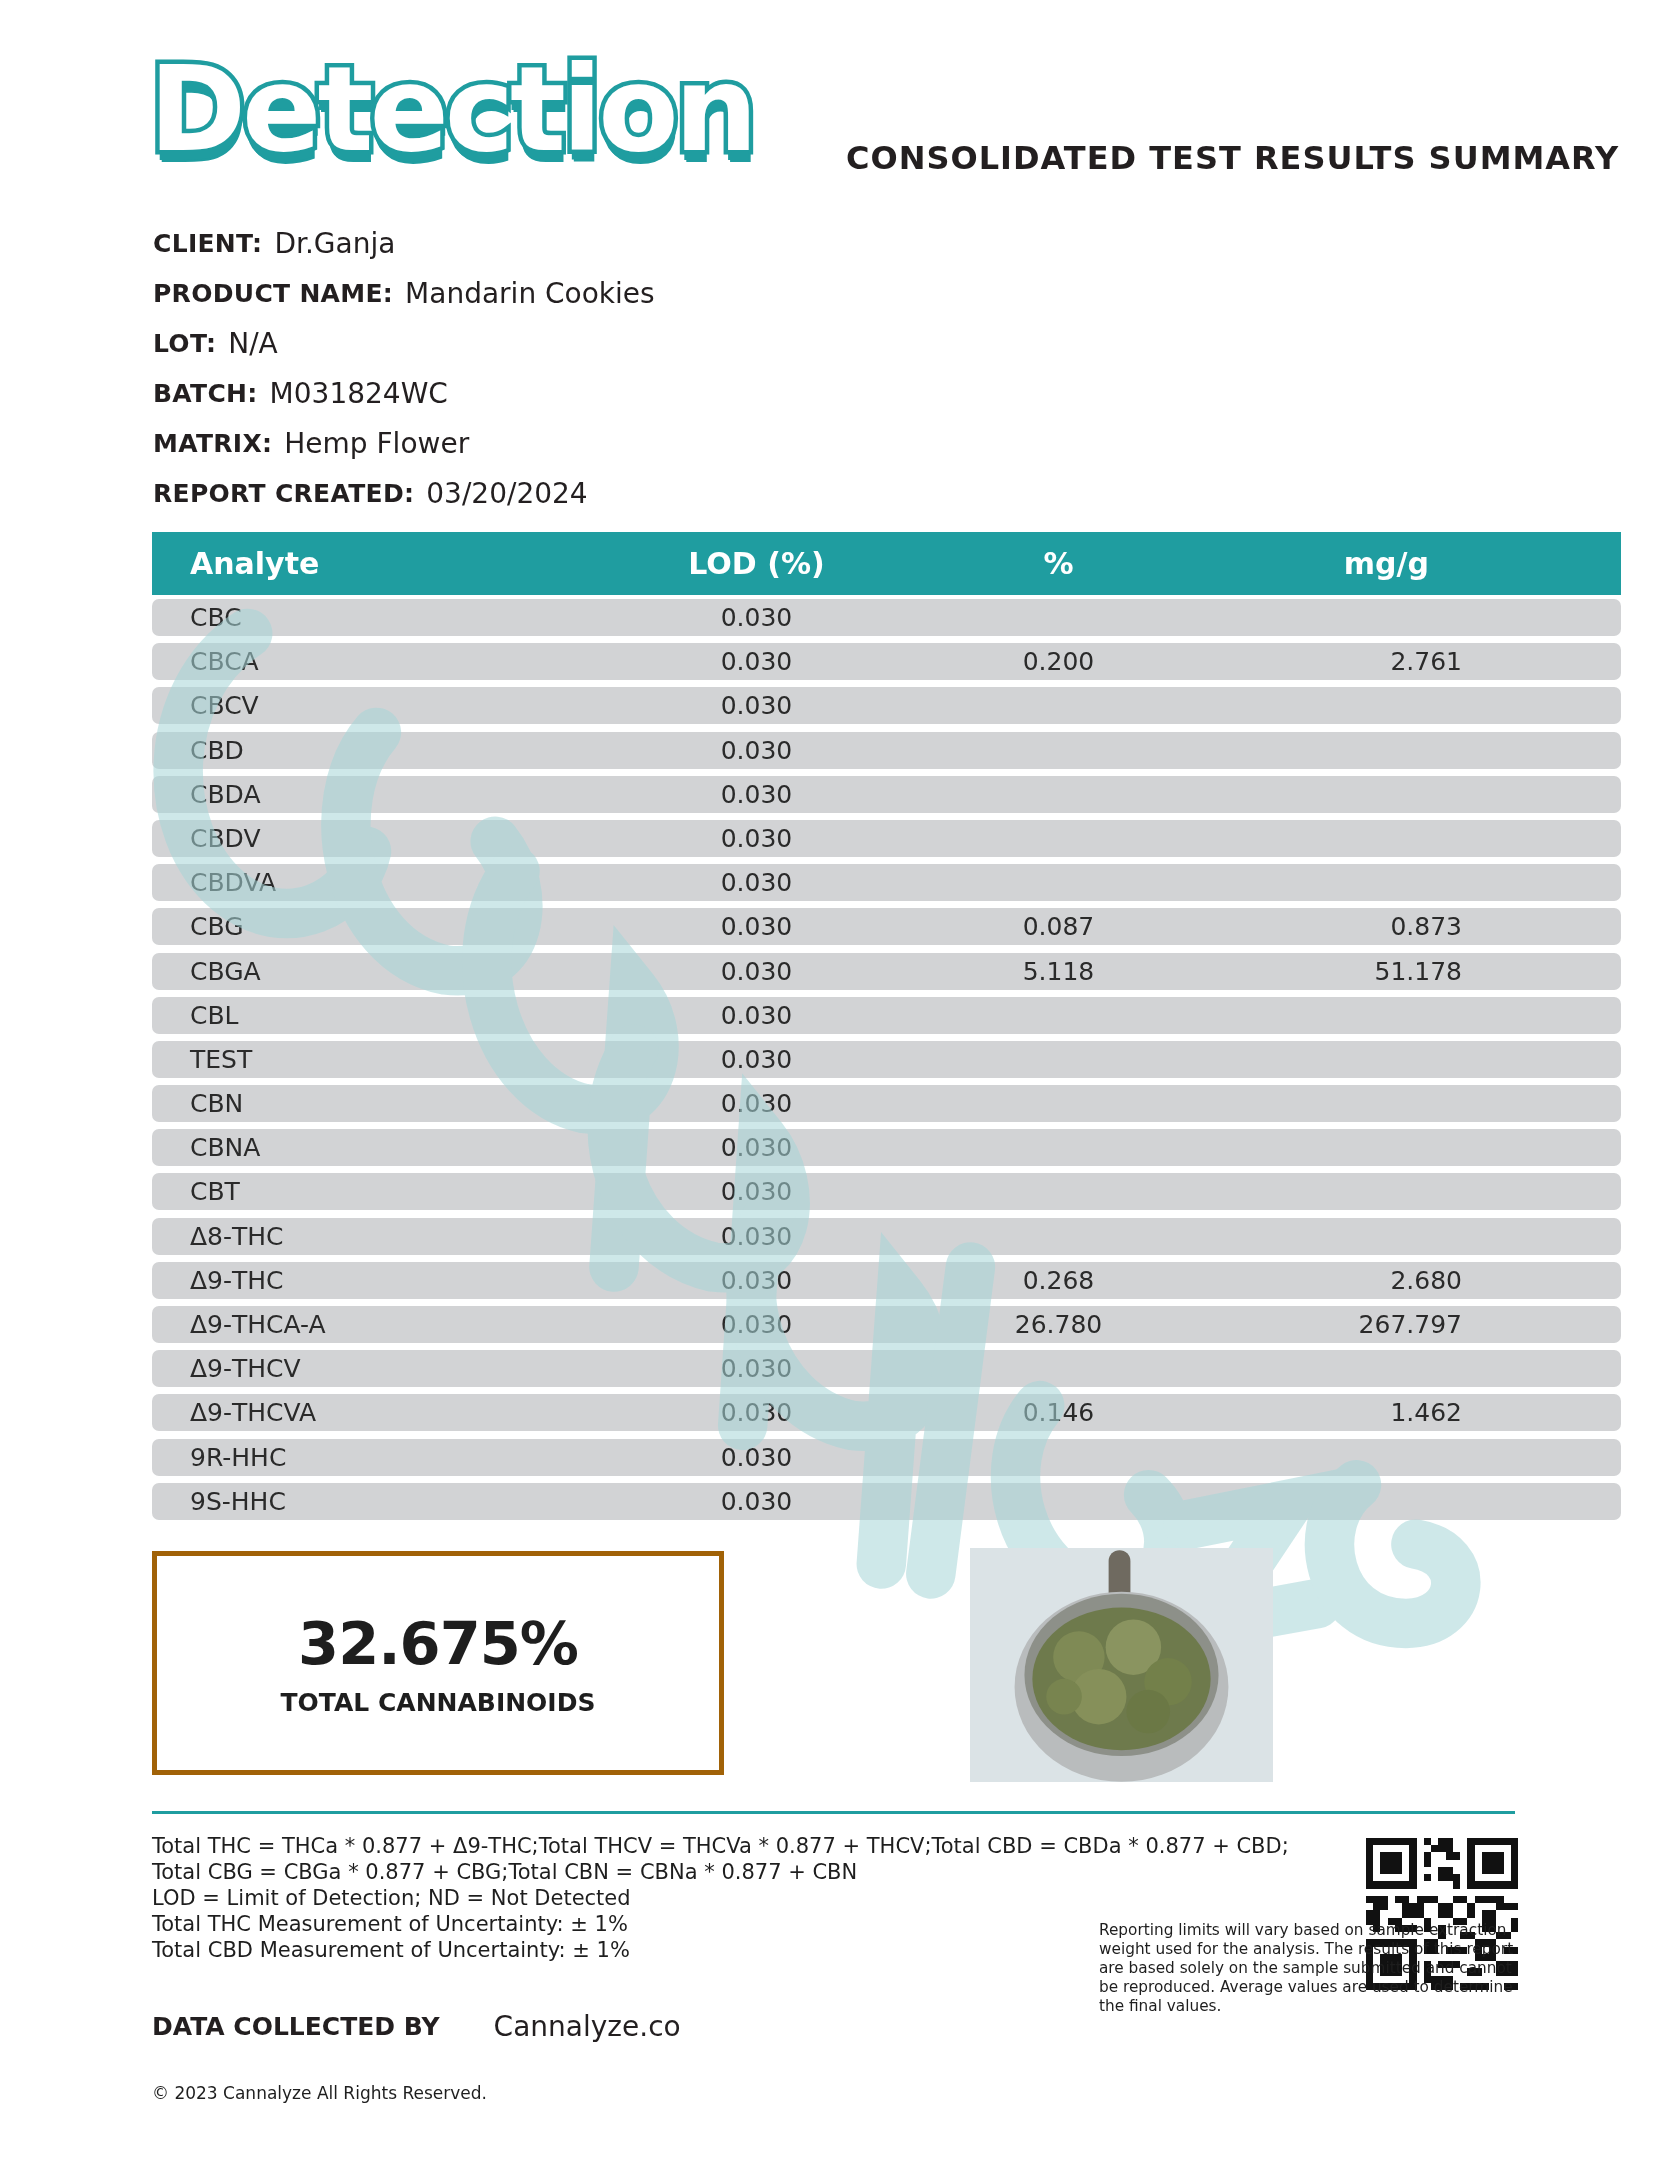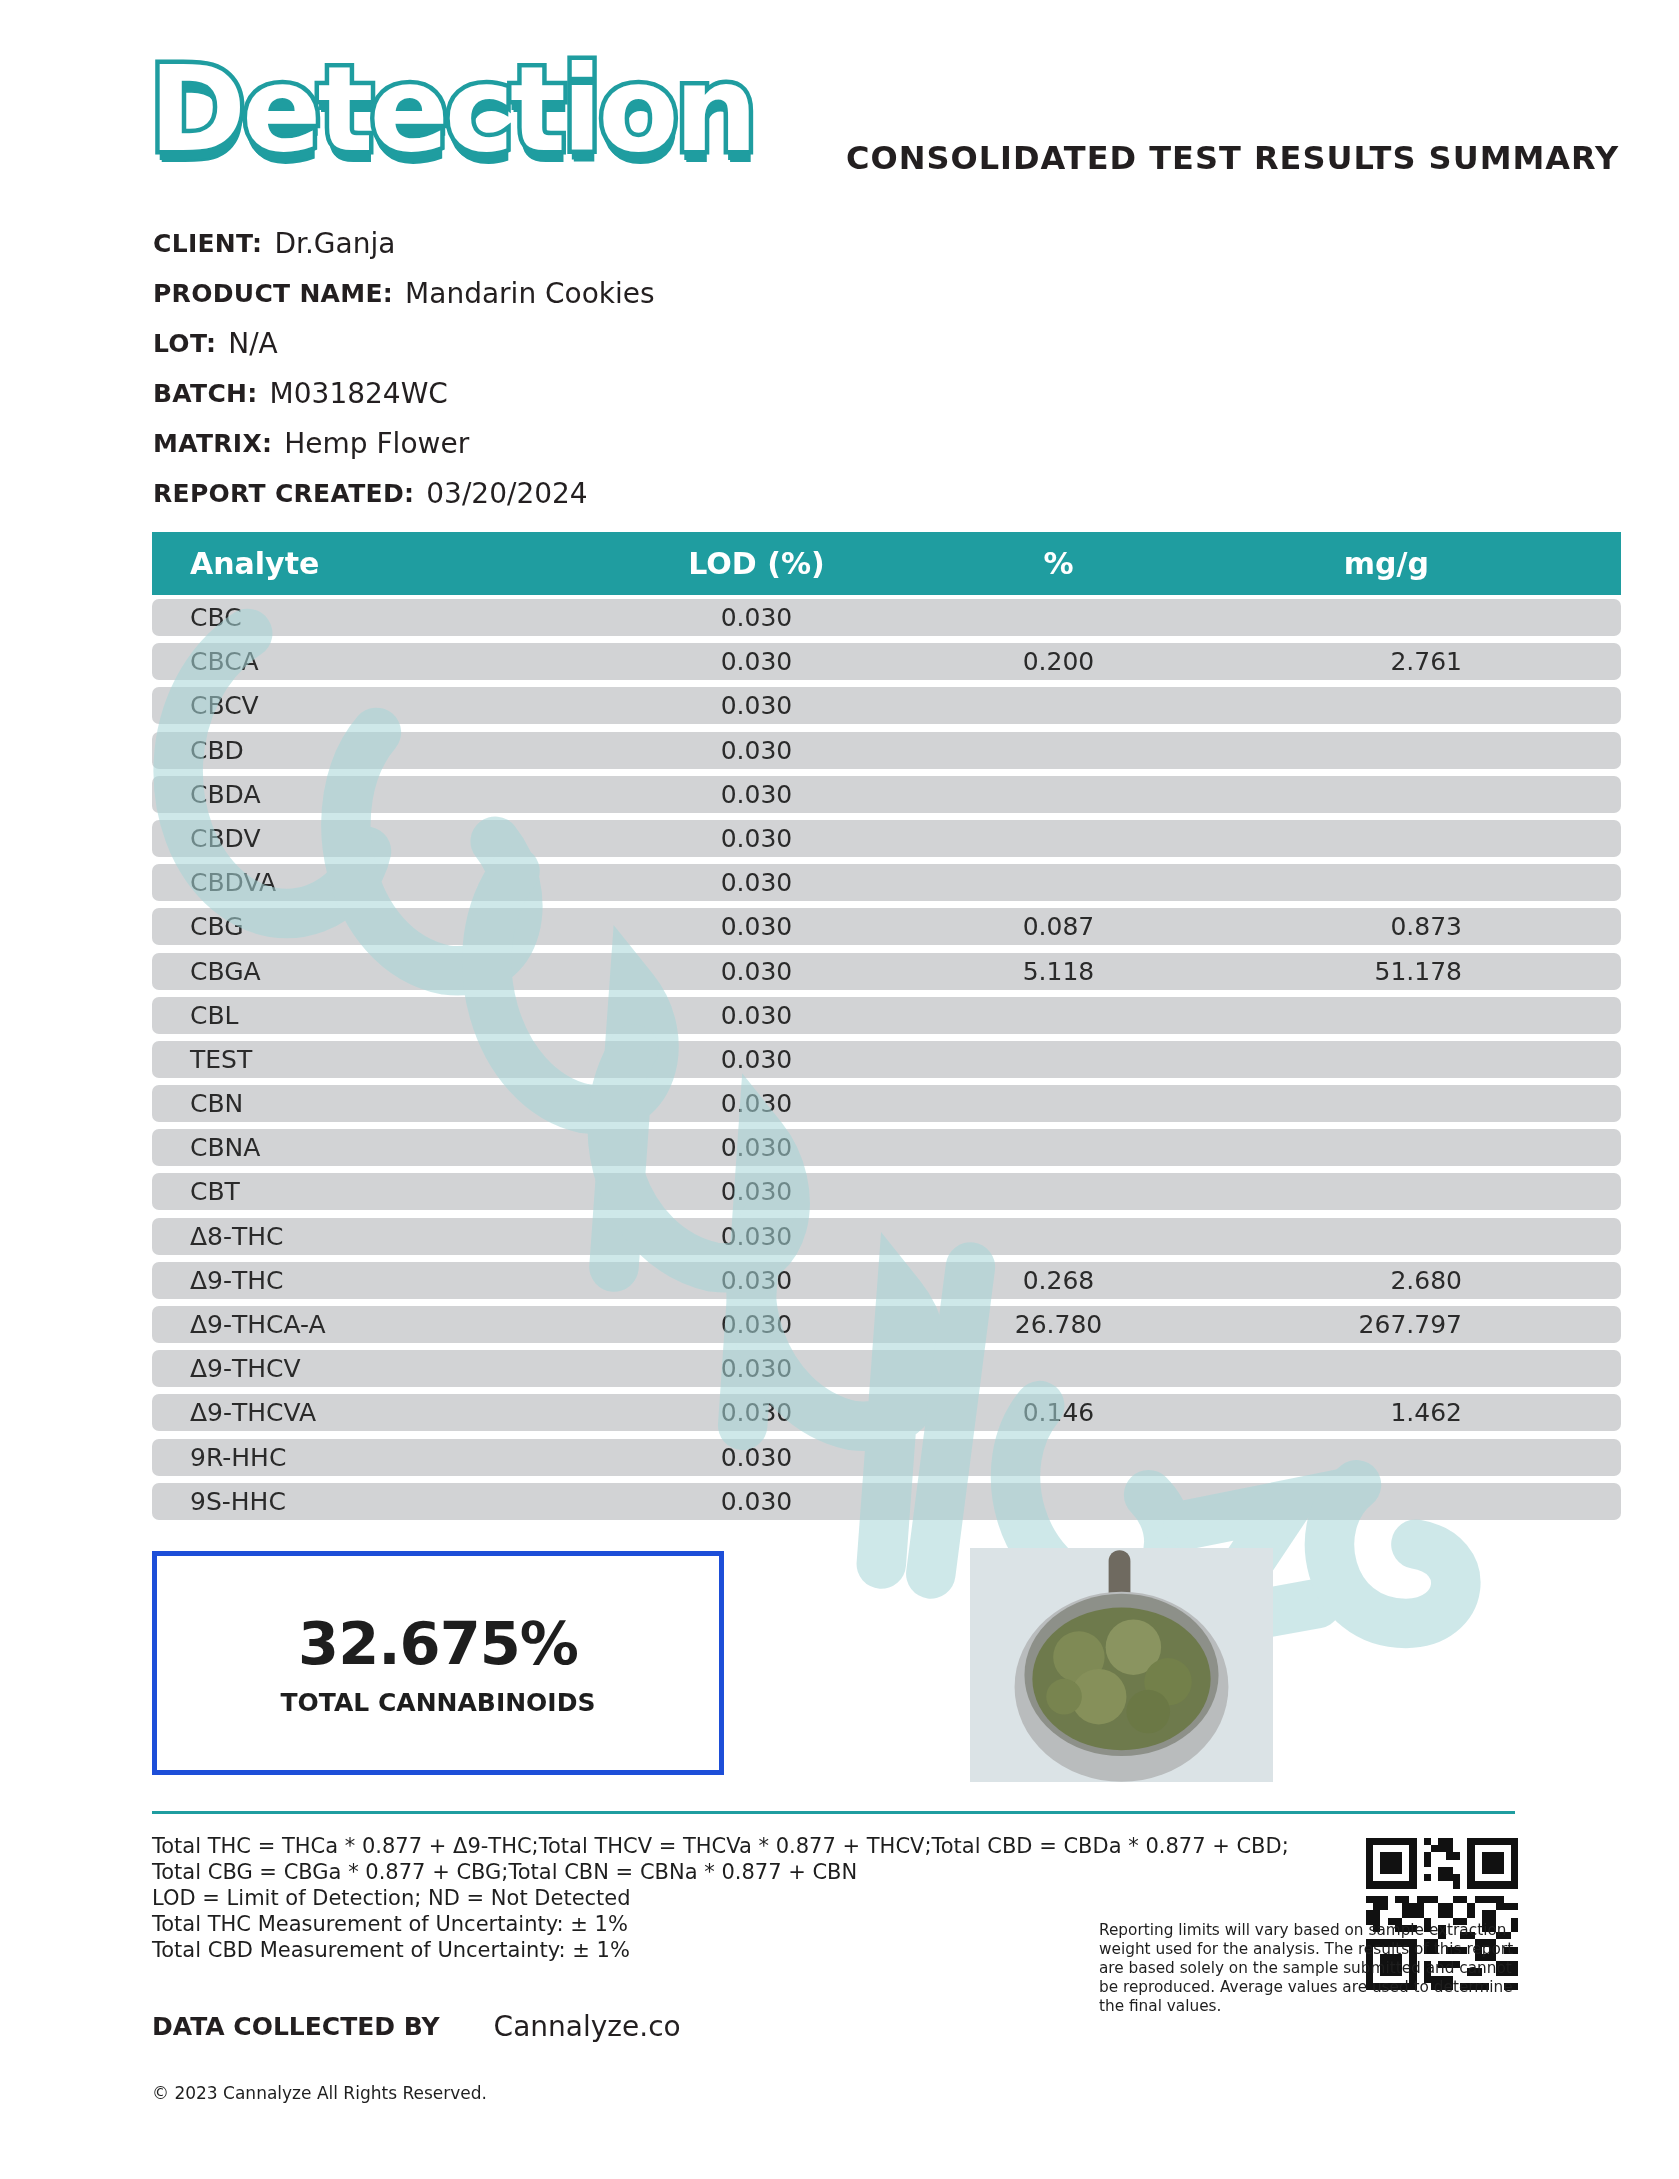--- a/index.html
+++ b/index.html
@@ -49,21 +49,21 @@
   .c2 { width: 317px; text-align: center; }
   .c3 { width: 287px; text-align: center; }
   .c4 { width: 314px; text-align: right; padding-right: 54px; box-sizing: border-box; }
   .thead .c2 { text-align: center; }
   .thead .c4 { padding-right: 87px; }
   .first-row { margin-top: 4px; }
 
   
   .total-box {
     left: 152px; top: 1551px; width: 572px; height: 224px; box-sizing: border-box;
-    border: 5px solid #1d4ed8; background: #fff; z-index: 3;
+    border: 5px solid #a16207; background: #fff; z-index: 3;
     display: flex; flex-direction: column; align-items: center; justify-content: center;
   }
   .total-value { font-size: 59px; font-weight: bold; font-family: "DejaVu Sans", sans-serif; letter-spacing: -1px; color: #1e1e1e; }
   .total-label { font-size: 25px; font-weight: bold; font-family: "DejaVu Sans", sans-serif; margin-top: 10px; color:#1e1e1e; }
 
   
   .photo {
     left: 970px; top: 1548px; width: 303px; height: 234px; background: #dfe5e8; z-index: 3; overflow: hidden;
   }
 

